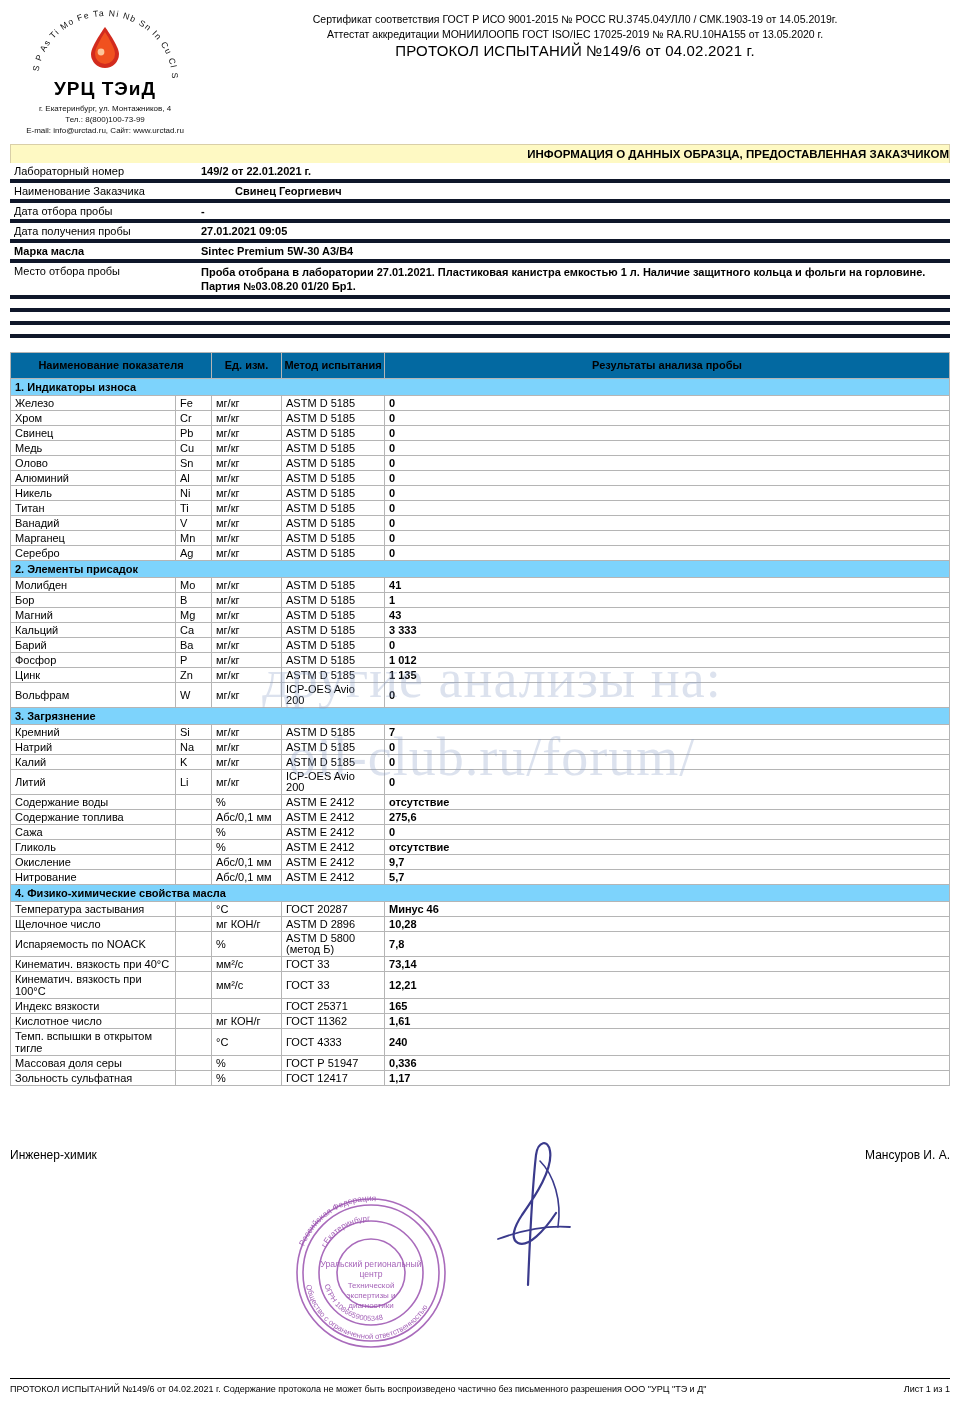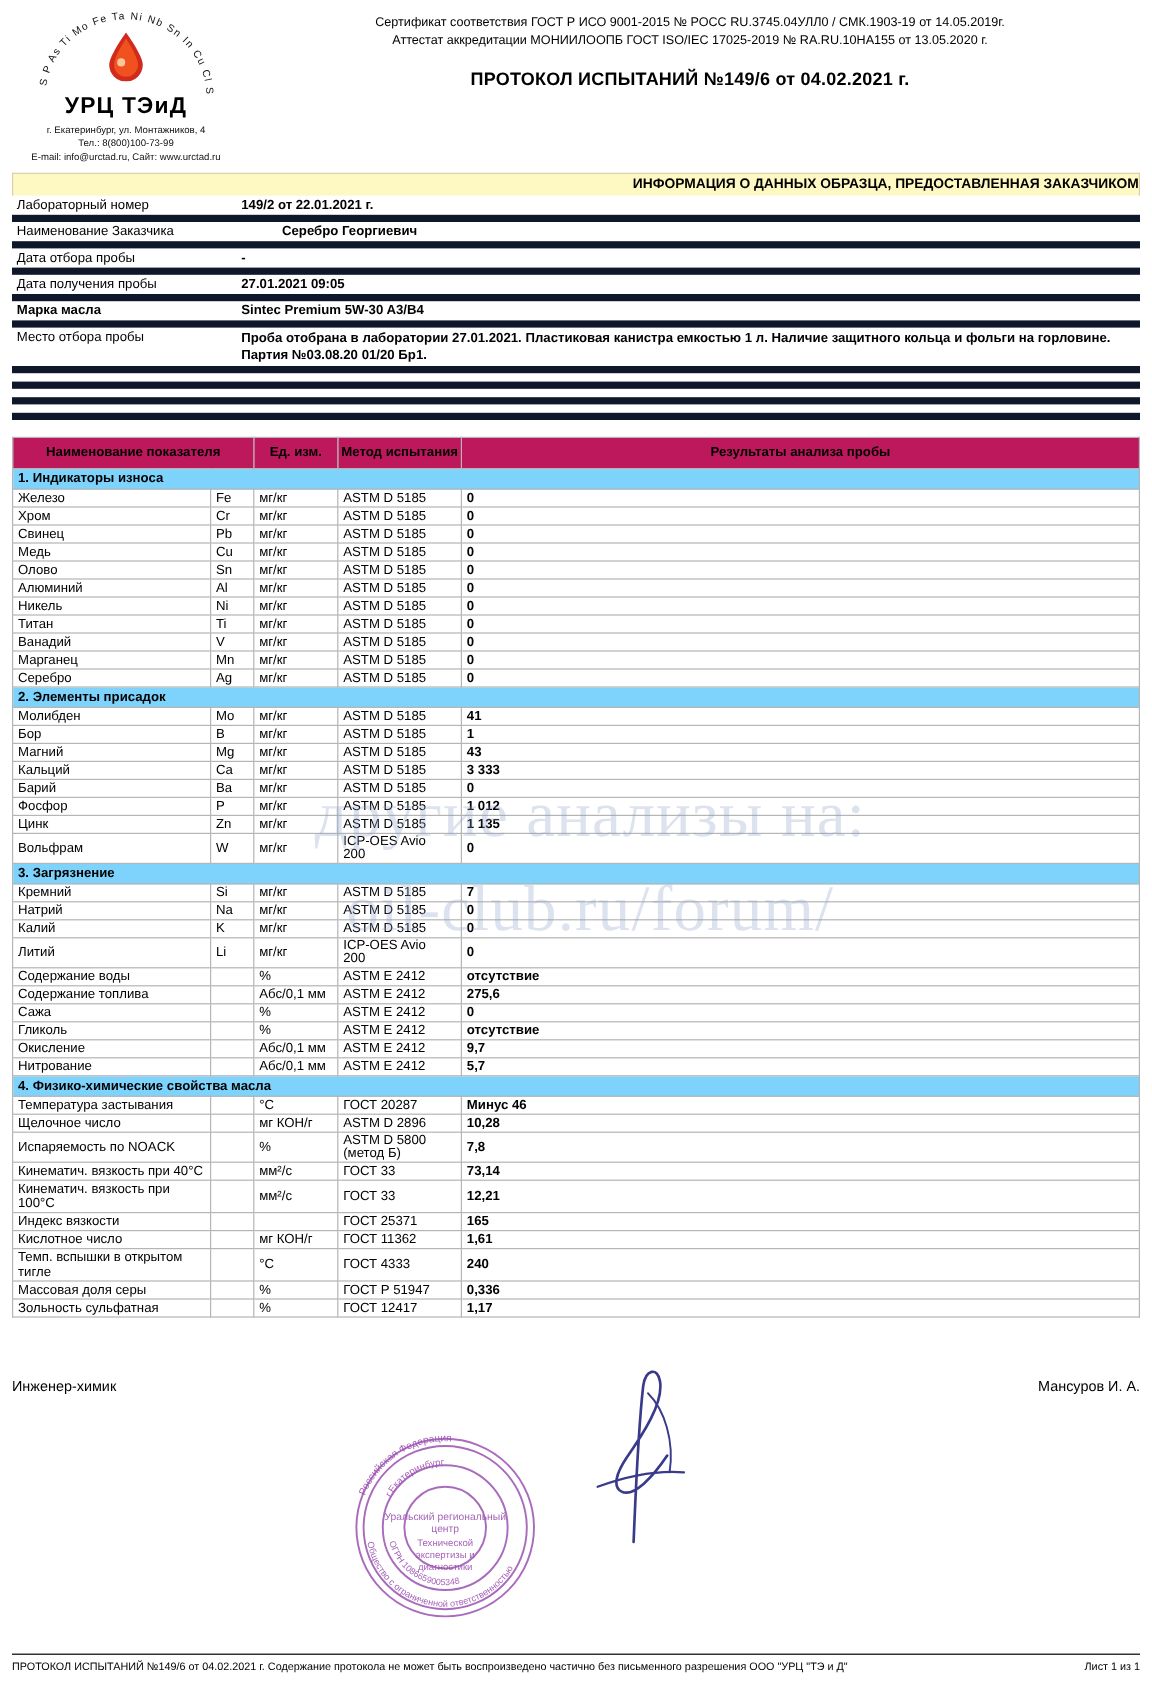--- a/index.html
+++ b/index.html
@@ -23,40 +23,40 @@
   .logo-ring .arc-text {
     position:absolute; top:0; left:0; width:150px; height:74px;
     font-size:7.5px; letter-spacing:0px; color:#111;
   }
   .logo-drop { position:absolute; left:58px; top:18px; width:34px; height:42px; }
   .logo-name { font-weight:bold; font-size:19px; letter-spacing:1px; margin-top:-4px; }
   .logo-addr { font-size:8px; line-height:11px; margin-top:3px; color:#111; }
 
   .header-right { flex:1; padding-top:4px; text-align:center; }
   .cert-line { font-size:10.5px; line-height:15px; }
-  .doc-title { font-weight:bold; font-size:15px; margin-top:16px; letter-spacing:0.2px; }
+  .doc-title { font-weight:normal; font-size:15px; margin-top:0; letter-spacing:0.2px; }
 
   
   .info-wrap { margin: 8px 10px 0 10px; }
   .info-title {
     background:#fef9c3; border:1px solid #d9cfa8; border-bottom:none;
     text-align:right; font-weight:bold; font-size:11.5px; padding:3px 0;
   }
   table.info { width:100%; border-collapse:collapse; }
-  table.info td { border-bottom:6px solid #0f172a; padding:2px 4px; font-size:11px; vertical-align:top; }
+  table.info td { border-bottom:4px solid #0f172a; padding:2px 4px; font-size:11px; vertical-align:top; }
   table.info td.lbl { width:185px; }
   table.info td.val { padding-left:6px; }
   table.info tr.bold td { font-weight:bold; }
   table.info tr.empty td { height:13px; }
 
   
   .res-wrap { margin: 14px 10px 0 10px; }
   table.res { width:100%; border-collapse:collapse; table-layout:fixed; }
   table.res th, table.res td { border:1px solid #b5b5b5; font-size:11px; padding:1px 4px; }
-  table.res th { background:#be185d; text-align:center; font-weight:bold; font-size:11px; padding:6px 2px; line-height:13px; }
+  table.res th { background:#0369a1; text-align:center; font-weight:bold; font-size:11px; padding:6px 2px; line-height:13px; }
   col.c-name { width:165px; }
   col.c-sym  { width:36px; }
   col.c-unit { width:70px; }
   col.c-met  { width:103px; }
   col.c-res  { width:auto; }
   td.name { text-align:left; }
   td.sym  { text-align:left; padding-left:6px; }
   td.unit { text-align:left; }
   td.met  { text-align:left; }
   td.val  { text-align:left; font-weight:bold; }
@@ -126,21 +126,21 @@
   <div class="info-wrap">
     <div class="info-title">ИНФОРМАЦИЯ О ДАННЫХ ОБРАЗЦА, ПРЕДОСТАВЛЕННАЯ ЗАКАЗЧИКОМ</div>
     <table class="info">
       <tbody>
         <tr>
           <td class="lbl">Лабораторный номер</td>
           <td class="val">149/2 от 22.01.2021 г.</td>
         </tr>
         <tr>
           <td class="lbl">Наименование Заказчика</td>
-          <td class="val" style="padding-left:40px;">Серебро Георгиевич</td>
+          <td class="val" style="padding-left:40px;">Свинец Георгиевич</td>
         </tr>
         <tr>
           <td class="lbl">Дата отбора пробы</td>
           <td class="val">-</td>
         </tr>
         <tr>
           <td class="lbl">Дата получения пробы</td>
           <td class="val">27.01.2021 09:05</td>
         </tr>
         <tr class="bold">

